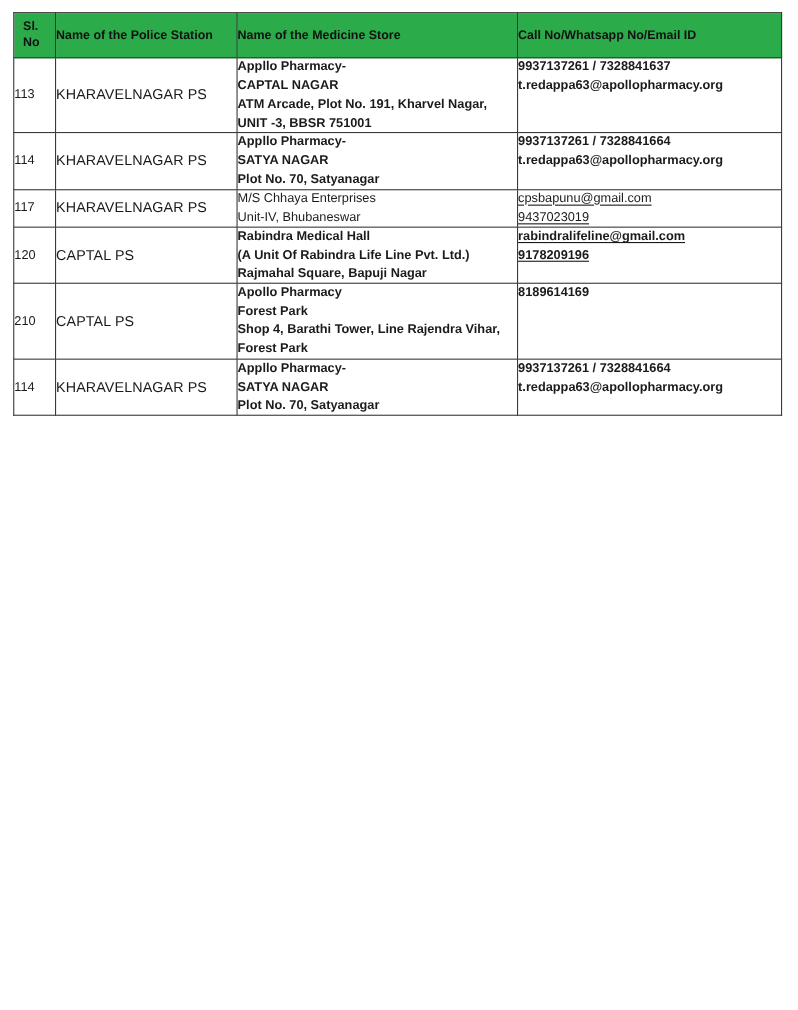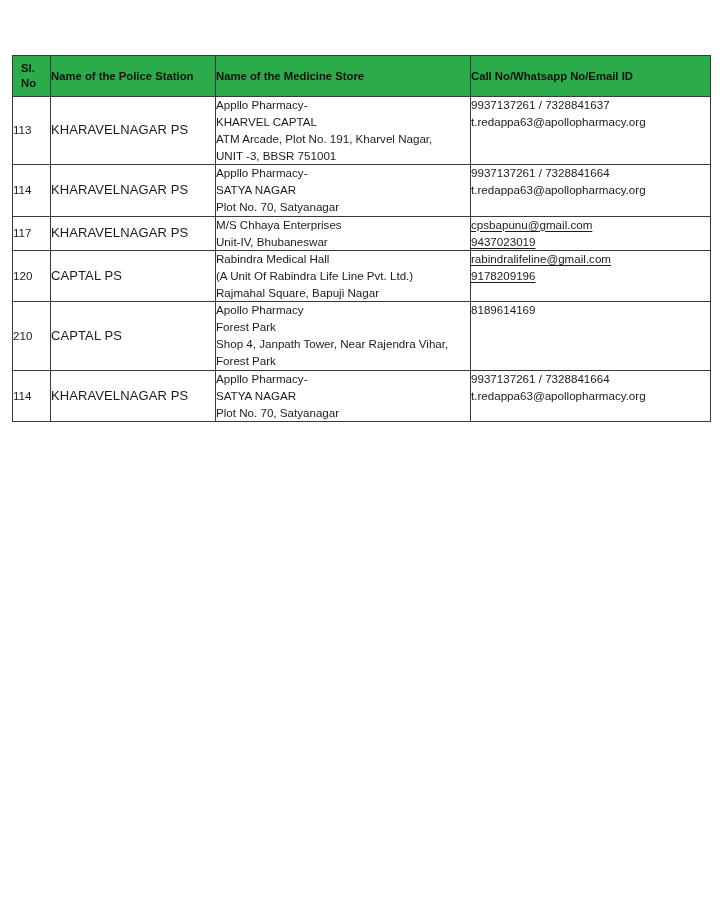--- a/index.html
+++ b/index.html
@@ -25,21 +25,20 @@
     position: absolute;
     left: 12px;
     top: 11px;
     width: 698px;
   }
   table.contacts {
     border-collapse: collapse;
     width: 698px;
     table-layout: fixed;
     background: #ffffff;
-    margin-top: 44px;
   }
   table.contacts col.c-sl      { width: 38px; }
   table.contacts col.c-station { width: 165px; }
   table.contacts col.c-store   { width: 255px; }
   table.contacts col.c-contact { width: 240px; }
 
   table.contacts th,
   table.contacts td {
     border: 1px solid #3a3a3a;
     vertical-align: middle;
@@ -82,20 +81,21 @@
     padding: 6px 6px 6px 9px;
     vertical-align: top;
   }
   td.contact {
     padding: 6px 6px 6px 9px;
     vertical-align: middle;
   }
   tbody tr.tall td.store,
   tbody tr.tall td.contact {
     vertical-align: top;
+    font-weight: bold;
   }
   .line {
     display: block;
     white-space: nowrap;
   }
   .link {
     display: block;
     white-space: nowrap;
     text-decoration: underline;
     text-underline-offset: 1.5px;
@@ -129,21 +129,21 @@
           <th>Name of the Medicine Store</th>
           <th>Call No/Whatsapp No/Email ID</th>
         </tr>
       </thead>
       <tbody id="table-body">
           <tr class="tall">
             <td class="sl">113</td>
             <td class="station">KHARAVELNAGAR PS</td>
             <td class="store">
               <span class="line">Appllo Pharmacy-</span>
-              <span class="line">KHARVEL CAPTAL</span>
+              <span class="line">CAPTAL NAGAR</span>
               <span class="line">ATM Arcade, Plot No. 191, Kharvel Nagar,</span>
               <span class="line">UNIT -3, BBSR 751001</span>
             </td>
             <td class="contact">
               <span class="line">9937137261 / 7328841637</span>
               <span class="line">t.redappa63@apollopharmacy.org</span>
             </td>
           </tr>
           <tr class="tall">
             <td class="sl">114</td>
@@ -182,21 +182,21 @@
               <span class="link">rabindralifeline@gmail.com</span>
               <span class="link">9178209196</span>
             </td>
           </tr>
           <tr class="tall">
             <td class="sl">210</td>
             <td class="station">CAPTAL PS</td>
             <td class="store">
               <span class="line">Apollo Pharmacy</span>
               <span class="line">Forest Park</span>
-              <span class="line">Shop 4, Janpath Tower, Near Rajendra Vihar,</span>
+              <span class="line">Shop 4, Barathi Tower, Line Rajendra Vihar,</span>
               <span class="line">Forest Park</span>
             </td>
             <td class="contact">
               <span class="line">8189614169</span>
             </td>
           </tr>
           <tr class="tall">
             <td class="sl">114</td>
             <td class="station">KHARAVELNAGAR PS</td>
             <td class="store">

